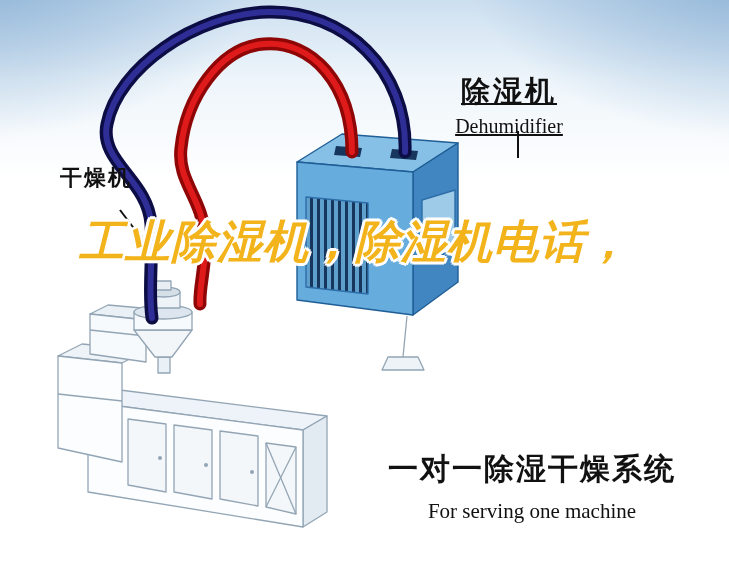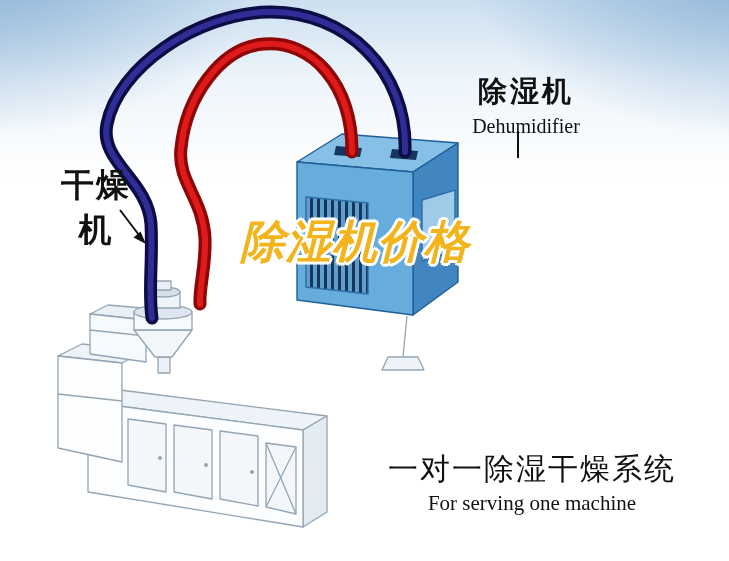--- a/index.html
+++ b/index.html
@@ -10,36 +10,36 @@
       radial-gradient(ellipse 430px 270px at -30px -50px, rgba(126,168,208,0.9), rgba(126,168,208,0) 70%),
       radial-gradient(ellipse 430px 270px at 760px -50px, rgba(126,168,208,0.9), rgba(126,168,208,0) 70%),
       linear-gradient(180deg, rgba(163,198,228,0.55) 0%, rgba(205,226,242,0.35) 14%, #ffffff 32%),
       #ffffff;
   }
   .illustration{position:absolute;left:0;top:0;}
   .lbl{position:absolute;text-align:center;color:#111;}
   .lbl .cn{font-weight:bold;}
   .serif{font-family:"Liberation Serif",serif;}
   .lbl-hopper{left:44px;top:163px;width:104px;}
-  .lbl-hopper .cn{font-size:33px;letter-spacing:2px;}
+  .lbl-hopper .cn{font-size:22px;letter-spacing:2px;}
   .lbl-hopper .en{font-size:23px;margin-top:2px;}
-  .lbl-dehum{left:446px;top:72px;width:160px;}
+  .lbl-dehum{left:429px;top:72px;width:160px;text-decoration:underline;}
   .lbl-dehum .cn{font-size:29px;letter-spacing:3px;}
   .lbl-dehum .en{font-size:20px;margin-top:3px;}
   .headline{
     position:absolute;left:55px;top:216px;width:600px;text-align:center;
     font-size:45px;line-height:1.16;font-weight:bold;font-style:italic;
     color:#f2b31b;letter-spacing:1px;
     text-shadow:
       -2px -2px 0 #fff, 2px -2px 0 #fff, -2px 2px 0 #fff, 2px 2px 0 #fff,
       -3px 0 0 #fff, 3px 0 0 #fff, 0 -3px 0 #fff, 0 3px 0 #fff;
   }
   .caption{position:absolute;right:32px;top:449px;width:330px;text-align:center;color:#111;}
-  .caption .cap-cn{font-size:30px;font-weight:normal;letter-spacing:2px;}
-  .caption .cap-en{font-size:21px;margin-top:1px;}
+  .caption .cap-cn{font-size:30px;font-weight:bold;letter-spacing:2px;}
+  .caption .cap-en{font-size:21px;margin-top:9px;}
 </style>
 </head>
 <body>
 
 <div class="canvas">
 
   <svg class="illustration" width="729" height="561" viewBox="0 0 729 561">
     <defs>
       <pattern id="vents" width="7" height="7" patternUnits="userSpaceOnUse">
         <rect width="7" height="7" fill="#5e9fcc"></rect>
@@ -114,21 +114,21 @@
   <div class="lbl lbl-hopper">
     <div class="cn">干燥机</div>
   </div>
 
   <div class="lbl lbl-dehum">
     <div class="cn">除湿机</div>
     <div class="en serif">Dehumidifier</div>
   </div>
 
   <div class="headline">
-    <div>除湿机价格</div>
+    <div>工业除湿机，除湿机电话，</div>
   </div>
 
   <div class="caption">
     <div class="cap-cn">一对一除湿干燥系统</div>
     <div class="cap-en serif">For serving one machine</div>
   </div>
 
 </div>
 
 </body></html>

